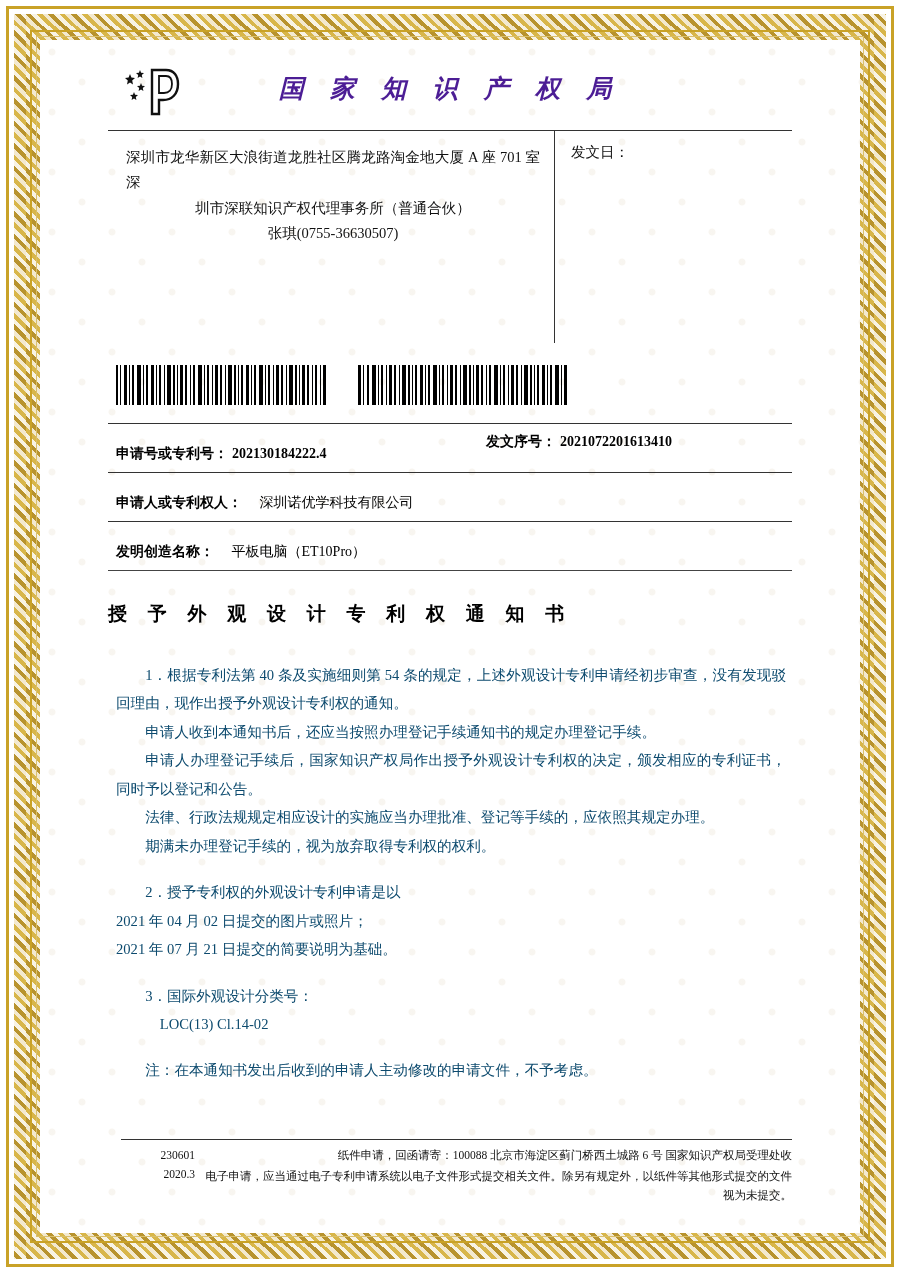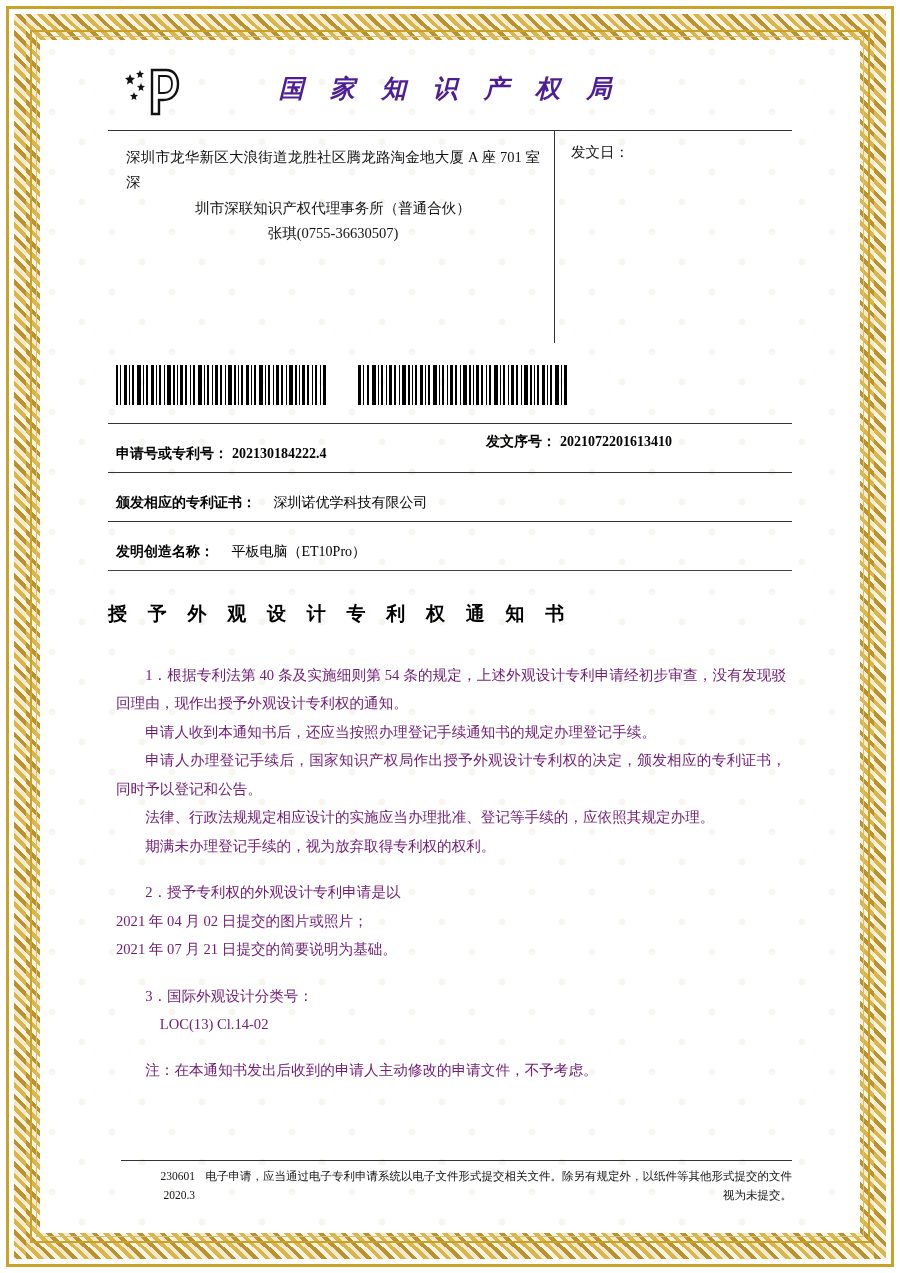--- a/index.html
+++ b/index.html
@@ -184,21 +184,21 @@
     font-size: 19px;
     font-weight: bold;
     letter-spacing: 8px;
     padding: 30px 0 6px 0;
   }
 
   
   .body-text {
     font-size: 14.6px;
     line-height: 1.95;
-    color: #701a75;
+    color: #0c4a6e;
     padding: 28px 6px 0 8px;
     text-align: justify;
   }
   .body-text p { margin: 0; }
   .indent { text-indent: 2em; }
   .blockgap { height: 18px; }
   .loc-line { text-indent: 3em; }
 
   
   .footer {
@@ -388,21 +388,21 @@
       <div class="cell-a">
         <span class="lbl">申请号或专利号：</span><span>202130184222.4</span>
       </div>
       <div class="cell-b">
         <span class="lbl">发文序号：</span><span>2021072201613410</span>
       </div>
     </div>
 
     <div class="info-row normal">
       <div class="cell-a" style="width:auto">
-        <span class="lbl" style="font-weight:bold">颁发相应的专利证书：</span>
+        <span class="lbl" style="font-weight:bold">申请人或专利权人：</span>
         <span style="margin-left:10px">深圳诺优学科技有限公司</span>
       </div>
     </div>
 
     <div class="info-row normal">
       <div class="cell-a" style="width:auto">
         <span class="lbl" style="font-weight:bold">发明创造名称：</span>
         <span style="margin-left:10px">平板电脑（ET10Pro）</span>
       </div>
     </div>
@@ -434,19 +434,20 @@
     </div>
 
     <div class="footer">
       <div class="footer-rule"></div>
       <div class="footer-inner">
         <div class="footer-codes">
           <div>230601</div>
           <div>2020.3</div>
         </div>
         <div class="footer-body">
+          <div class="f1">纸件申请，回函请寄：100088 北京市海淀区蓟门桥西土城路 6 号   国家知识产权局受理处收</div>
           <div>电子申请，应当通过电子专利申请系统以电子文件形式提交相关文件。除另有规定外，以纸件等其他形式提交的文件视为未提交。</div>
         </div>
       </div>
     </div>
 
   </div>
 </div>
 
 </body></html>

